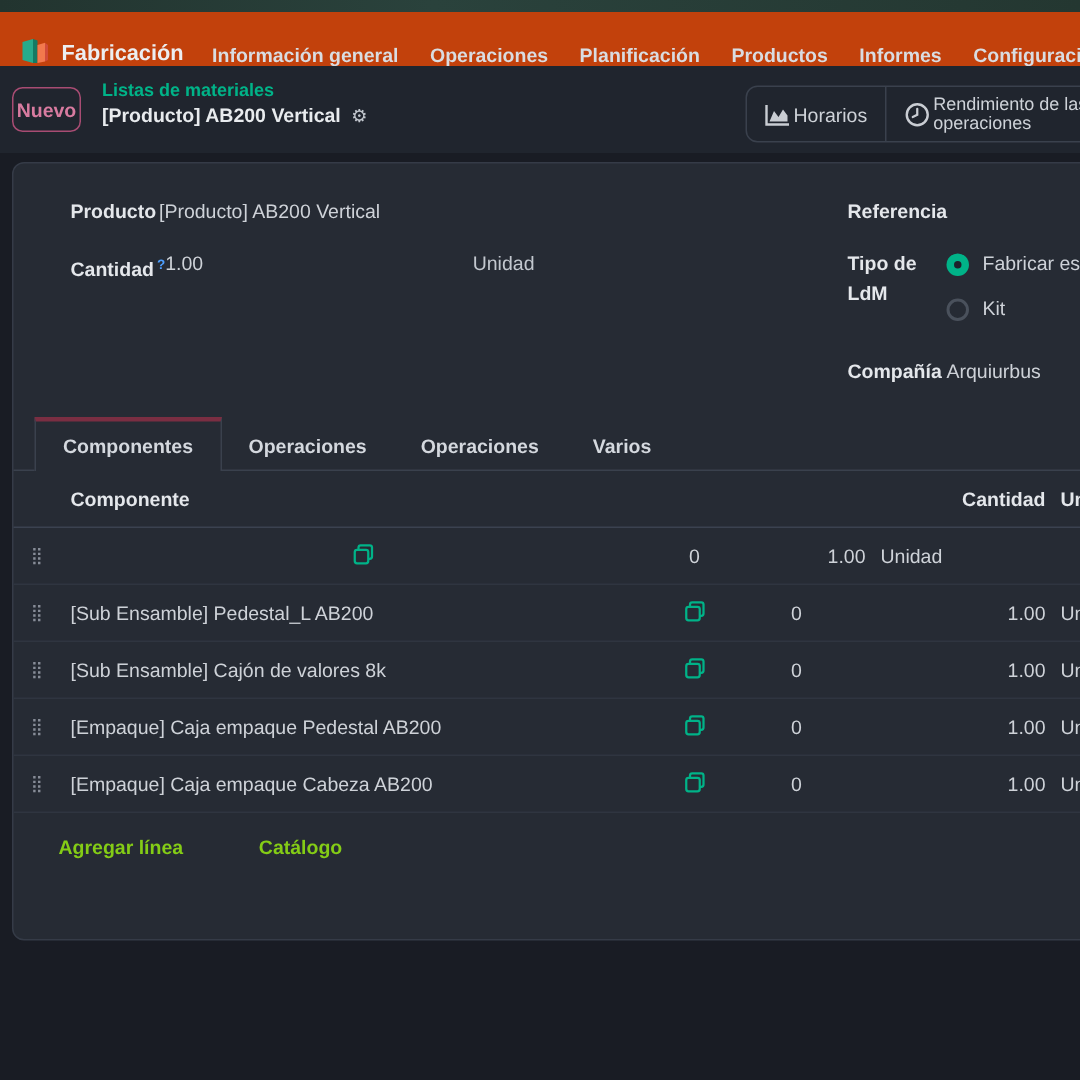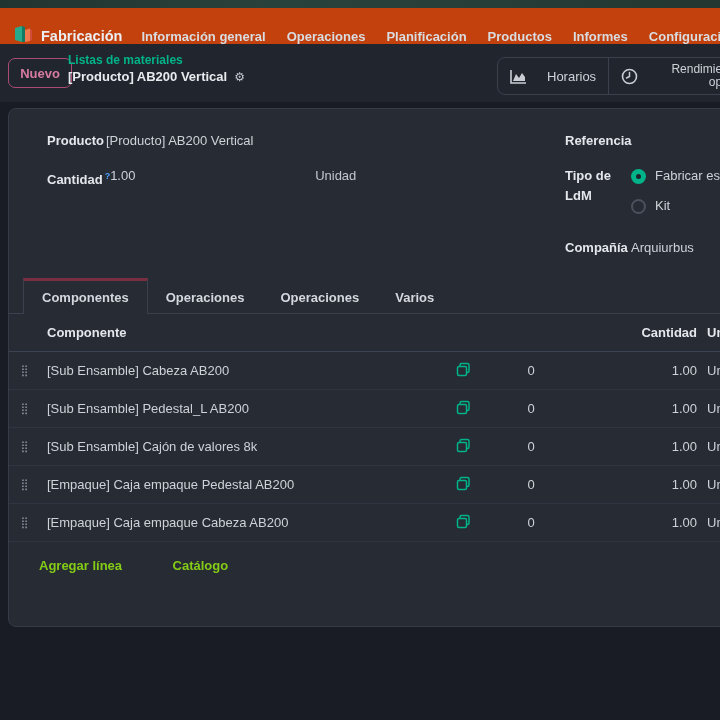--- a/index.html
+++ b/index.html
@@ -11,28 +11,28 @@
 
   
   .navbar { height: 36px; background: #c2410c; display: flex; align-items: flex-end; padding: 0 10px 0 12px; }
   .applogo { width: 22px; height: 22px; margin-right: 7px; flex: 0 0 auto; }
   .appname { font-size: 14.5px; font-weight: 700; color: #eceef1; margin-right: 19px; white-space: nowrap; }
   .nav-item { font-size: 13px; font-weight: 600; color: #d9dce1; margin-right: 21px; white-space: nowrap; cursor: pointer; }
   .nav-item:last-child { margin-right: 0; }
 
   
   .controlpanel { height: 58px; background: #20252e; position: relative; }
-  .btn-new { position: absolute; left: 8px; top: 14px; width: 64px; height: 30px; border: 1px solid #a84c73; border-radius: 7px; background: transparent; color: #d87ba0; font-size: 13px; font-weight: 600; font-family: inherit; cursor: pointer; }
+  .btn-new { position: absolute; left: 8px; top: 14px; width: 46px; height: 30px; border: 1px solid #a84c73; border-radius: 7px; background: transparent; color: #d87ba0; font-size: 13px; font-weight: 600; font-family: inherit; cursor: pointer; }
   .breadcrumb { position: absolute; left: 68px; top: 8px; }
   .bc-parent { display: block; font-size: 12px; font-weight: 700; color: #00b388; cursor: pointer; line-height: 16px; }
   .bc-current-row { display: flex; align-items: center; line-height: 18px; }
   .bc-current { font-size: 13px; font-weight: 600; color: #e8ebee; }
   .bc-gear { font-size: 12px; color: #c2c7ce; margin-left: 7px; cursor: pointer; }
   .cp-actions { position: absolute; left: 497px; top: 13px; height: 38px; width: 300px; display: flex; border: 1px solid #3a414d; border-radius: 8px; overflow: hidden; }
-  .cp-btn { display: flex; align-items: center; gap: 20px; padding: 0 12px; color: #ced2d8; font-size: 13px; cursor: pointer; white-space: nowrap; text-align: right; }
+  .cp-btn { display: flex; align-items: center; gap: 2px; padding: 0 12px; color: #ced2d8; font-size: 13px; cursor: pointer; white-space: nowrap; }
   .cp-btn + .cp-btn { border-left: 1px solid #3a414d; }
   .cp-btn .two-line { white-space: normal; width: 116px; font-size: 12px; line-height: 13px; }
   .cp-btn svg { flex: 0 0 auto; }
 
   
   .sheet { position: absolute; left: 8px; top: 108px; width: 752px; height: 519px; background: #262b34; border: 1px solid #353b47; border-radius: 8px; }
 
   .form-area { position: absolute; top: 22px; left: 12px; right: 0; }
   .fcol-left { position: absolute; left: 0; top: 0; width: 505px; }
   .fcol-right { position: absolute; left: 518px; top: 0; width: 240px; }
@@ -177,21 +177,20 @@
       <span></span>
       <span class="th name">Componente</span>
       <span></span>
       <span></span>
       <span class="th qty">Cantidad</span>
       <span class="th uom">Unidad</span>
     </div>
 
     <div class="tbl-grid tbl-row">
       <span class="cell handle">⣿</span>
-      <span class="cell name">[Sub Ensamble] Cabeza AB200</span>
       <span class="cell clone"><svg width="15" height="15" viewBox="0 0 15 15">
             <rect x="4" y="1.5" width="9" height="9" rx="1.5" stroke="#00b388" stroke-width="1.5" fill="none"></rect>
             <rect x="1.5" y="4.5" width="9" height="9" rx="1.5" stroke="#00b388" stroke-width="1.5" fill="#262b34"></rect>
           </svg></span>
       <span class="cell variants">0</span>
       <span class="cell qty">1.00</span>
       <span class="cell uom">Unidad</span>
     </div>
     <div class="tbl-grid tbl-row">
       <span class="cell handle">⣿</span>

